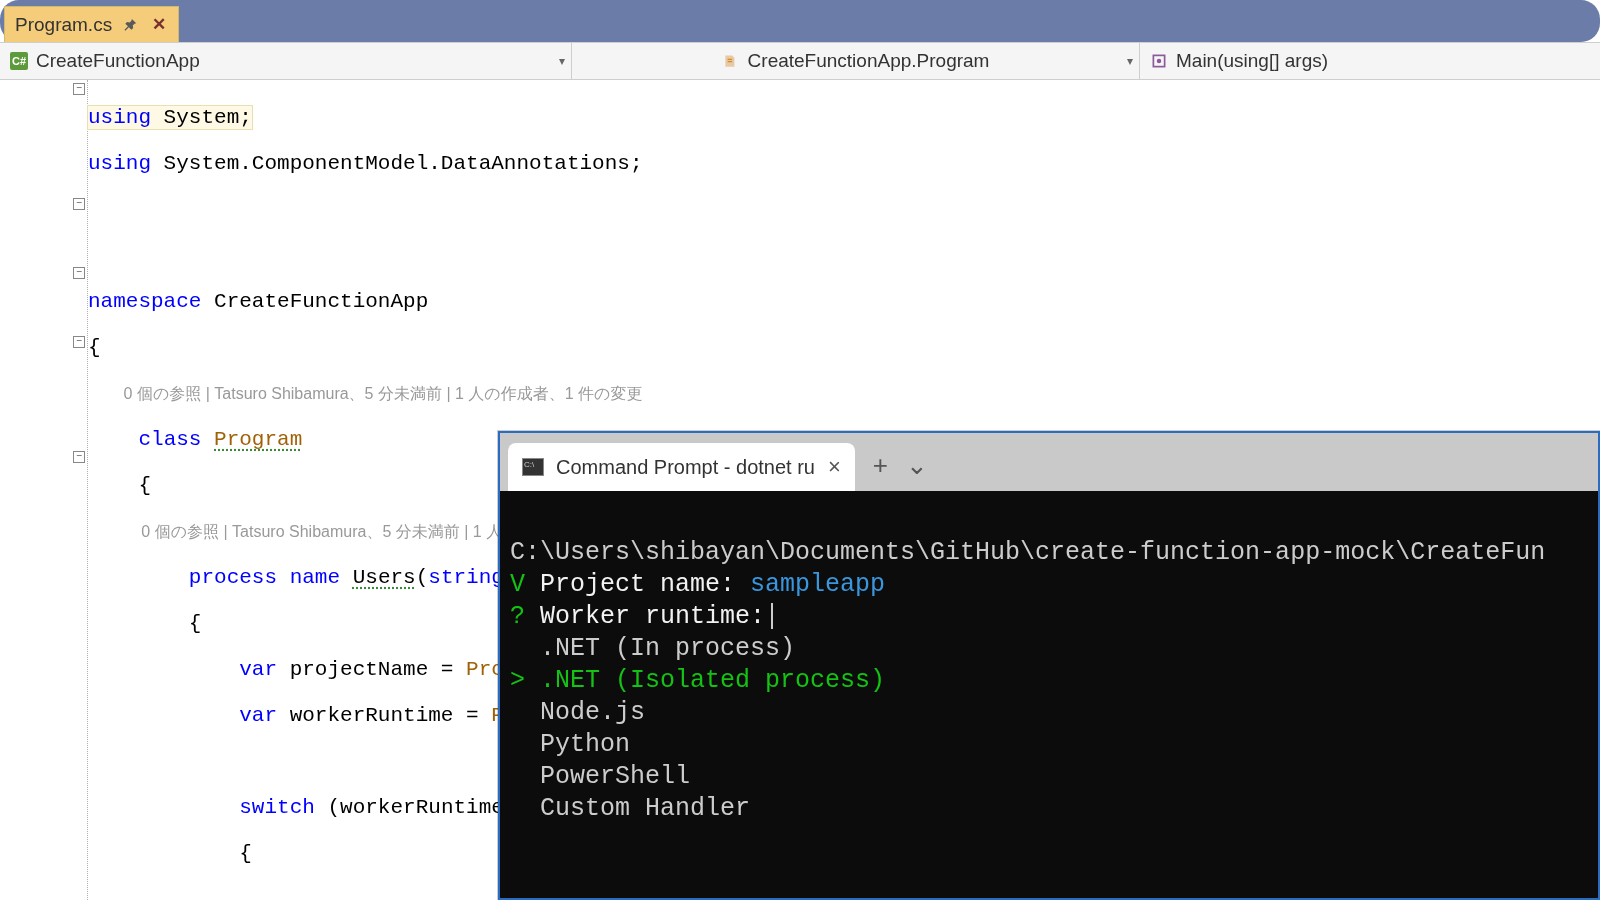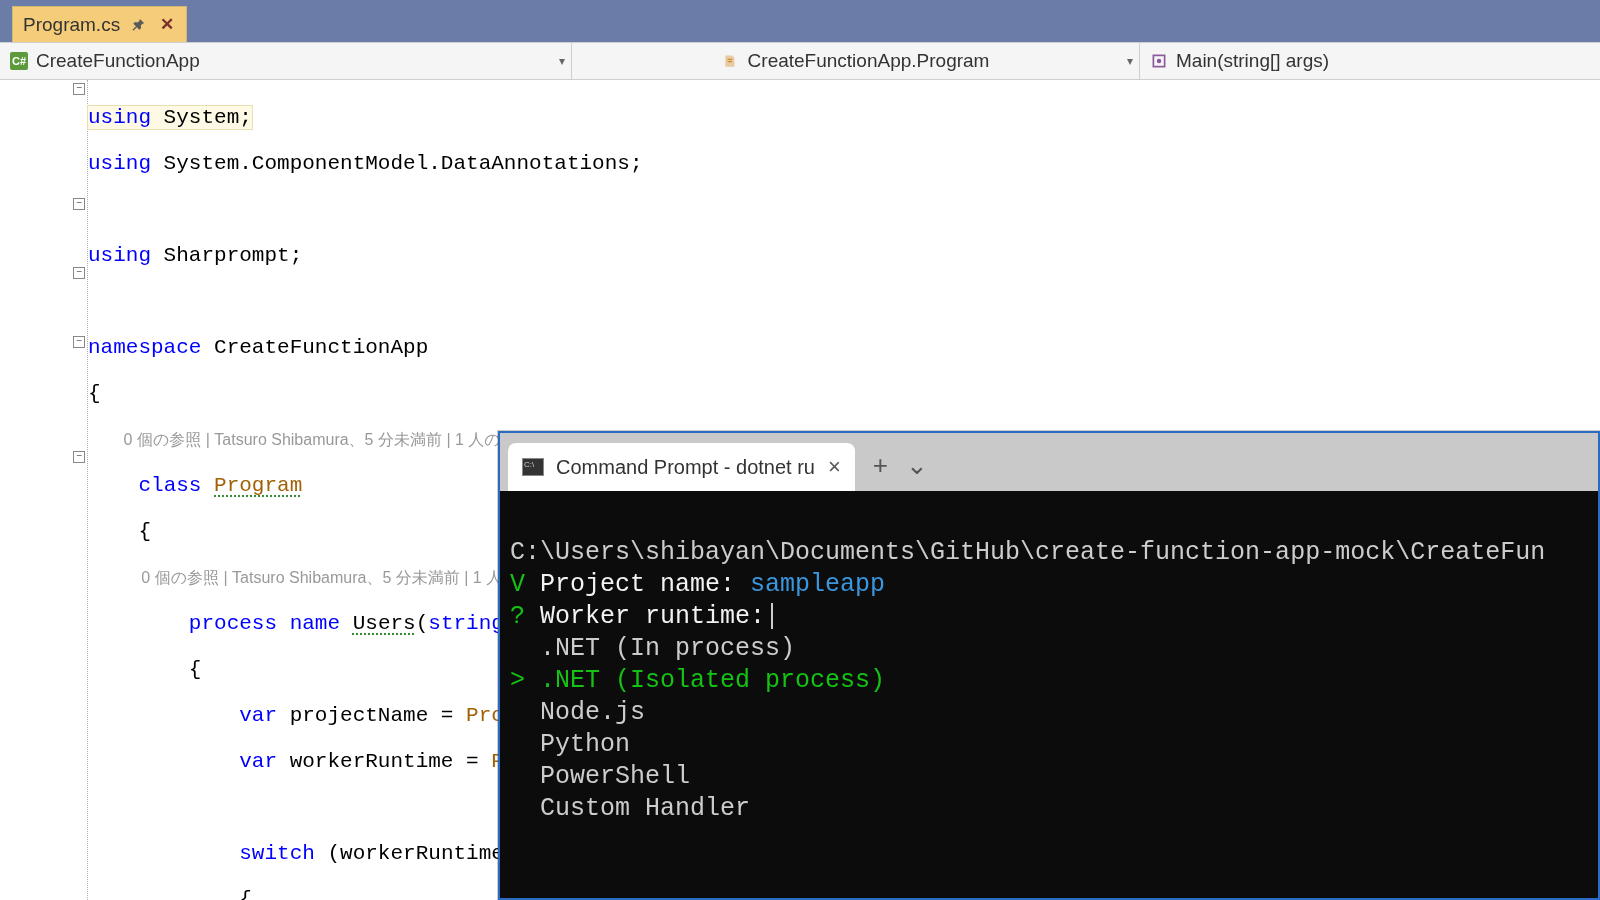--- a/index.html
+++ b/index.html
@@ -16,22 +16,23 @@
     width: 100%;
     height: 100%;
   }
   
   
   .tab-bar {
     height: 42px;
     background: #6B7CA8;
     display: flex;
     align-items: flex-end;
-    padding-left: 12px;
+    padding-left: 4px;
     padding-top: 6px;
+    border-radius: 19px;
   }
   .file-tab {
     background: #F5CD7A;
     border: 1px solid #D0B870;
     border-bottom: none;
     height: 36px;
     display: flex;
     align-items: center;
     padding: 0 10px;
     gap: 10px;
@@ -224,37 +225,36 @@
       <span>CreateFunctionApp.Program</span>
       <span class="nav-chevron">▾</span>
     </div>
     <div class="nav-cell">
       <span class="nav-icon method">
         <svg width="18" height="18" viewBox="0 0 16 16">
             <rect x="3" y="3" width="10" height="10" fill="none" stroke="#8A5A9C" stroke-width="1.5"></rect>
             <circle cx="8" cy="8" r="2" fill="#8A5A9C"></circle>
           </svg>
       </span>
-      <span>Main(string[] args)</span>
+      <span>Main(using[] args)</span>
     </div>
   </div>
 
   <div class="code-area">
     <div class="gutter">
       <div class="fold" style="top:3px">−</div>
       <div class="fold" style="top:118px">−</div>
       <div class="fold" style="top:187px">−</div>
       <div class="fold" style="top:256px">−</div>
       <div class="fold" style="top:371px">−</div>
     </div>
     <div class="code-body">
 <div class="line"><span class="highlight-box"><span class="kw">using</span> System;</span></div>
 <div class="line"><span class="kw">using</span> System.ComponentModel.DataAnnotations;</div>
 <div class="line"></div>
-<div class="line"><span class="kw">using</span> Sharprompt;</div>
 <div class="line"></div>
 <div class="line"><span class="kw">namespace</span> <span>CreateFunctionApp</span></div>
 <div class="line">{</div>
 <div class="line codelens">        <span>0 個の参照 | Tatsuro Shibamura、5 分未満前 | 1 人の作成者、1 件の変更</span></div>
 <div class="line">    <span class="kw">class</span> <span class="type dotted-under">Program</span></div>
 <div class="line">    {</div>
 <div class="line codelens">            <span>0 個の参照 | Tatsuro Shibamura、5 分未満前 | 1 人の作成者、1 件の変更</span></div>
 <div class="line">        <span class="kw">process</span> <span class="kw">name</span> <span class="dotted-under">Users</span>(<span class="kw">string</span>[] <span class="param">args</span>)</div>
 <div class="line">        {</div>
 <div class="line">            <span class="kw">var</span> projectName = <span class="type">Prompt</span>.Input&lt;<span class="kw">string</span>&gt;(<span class="str">"Project name"</span>);</div>

